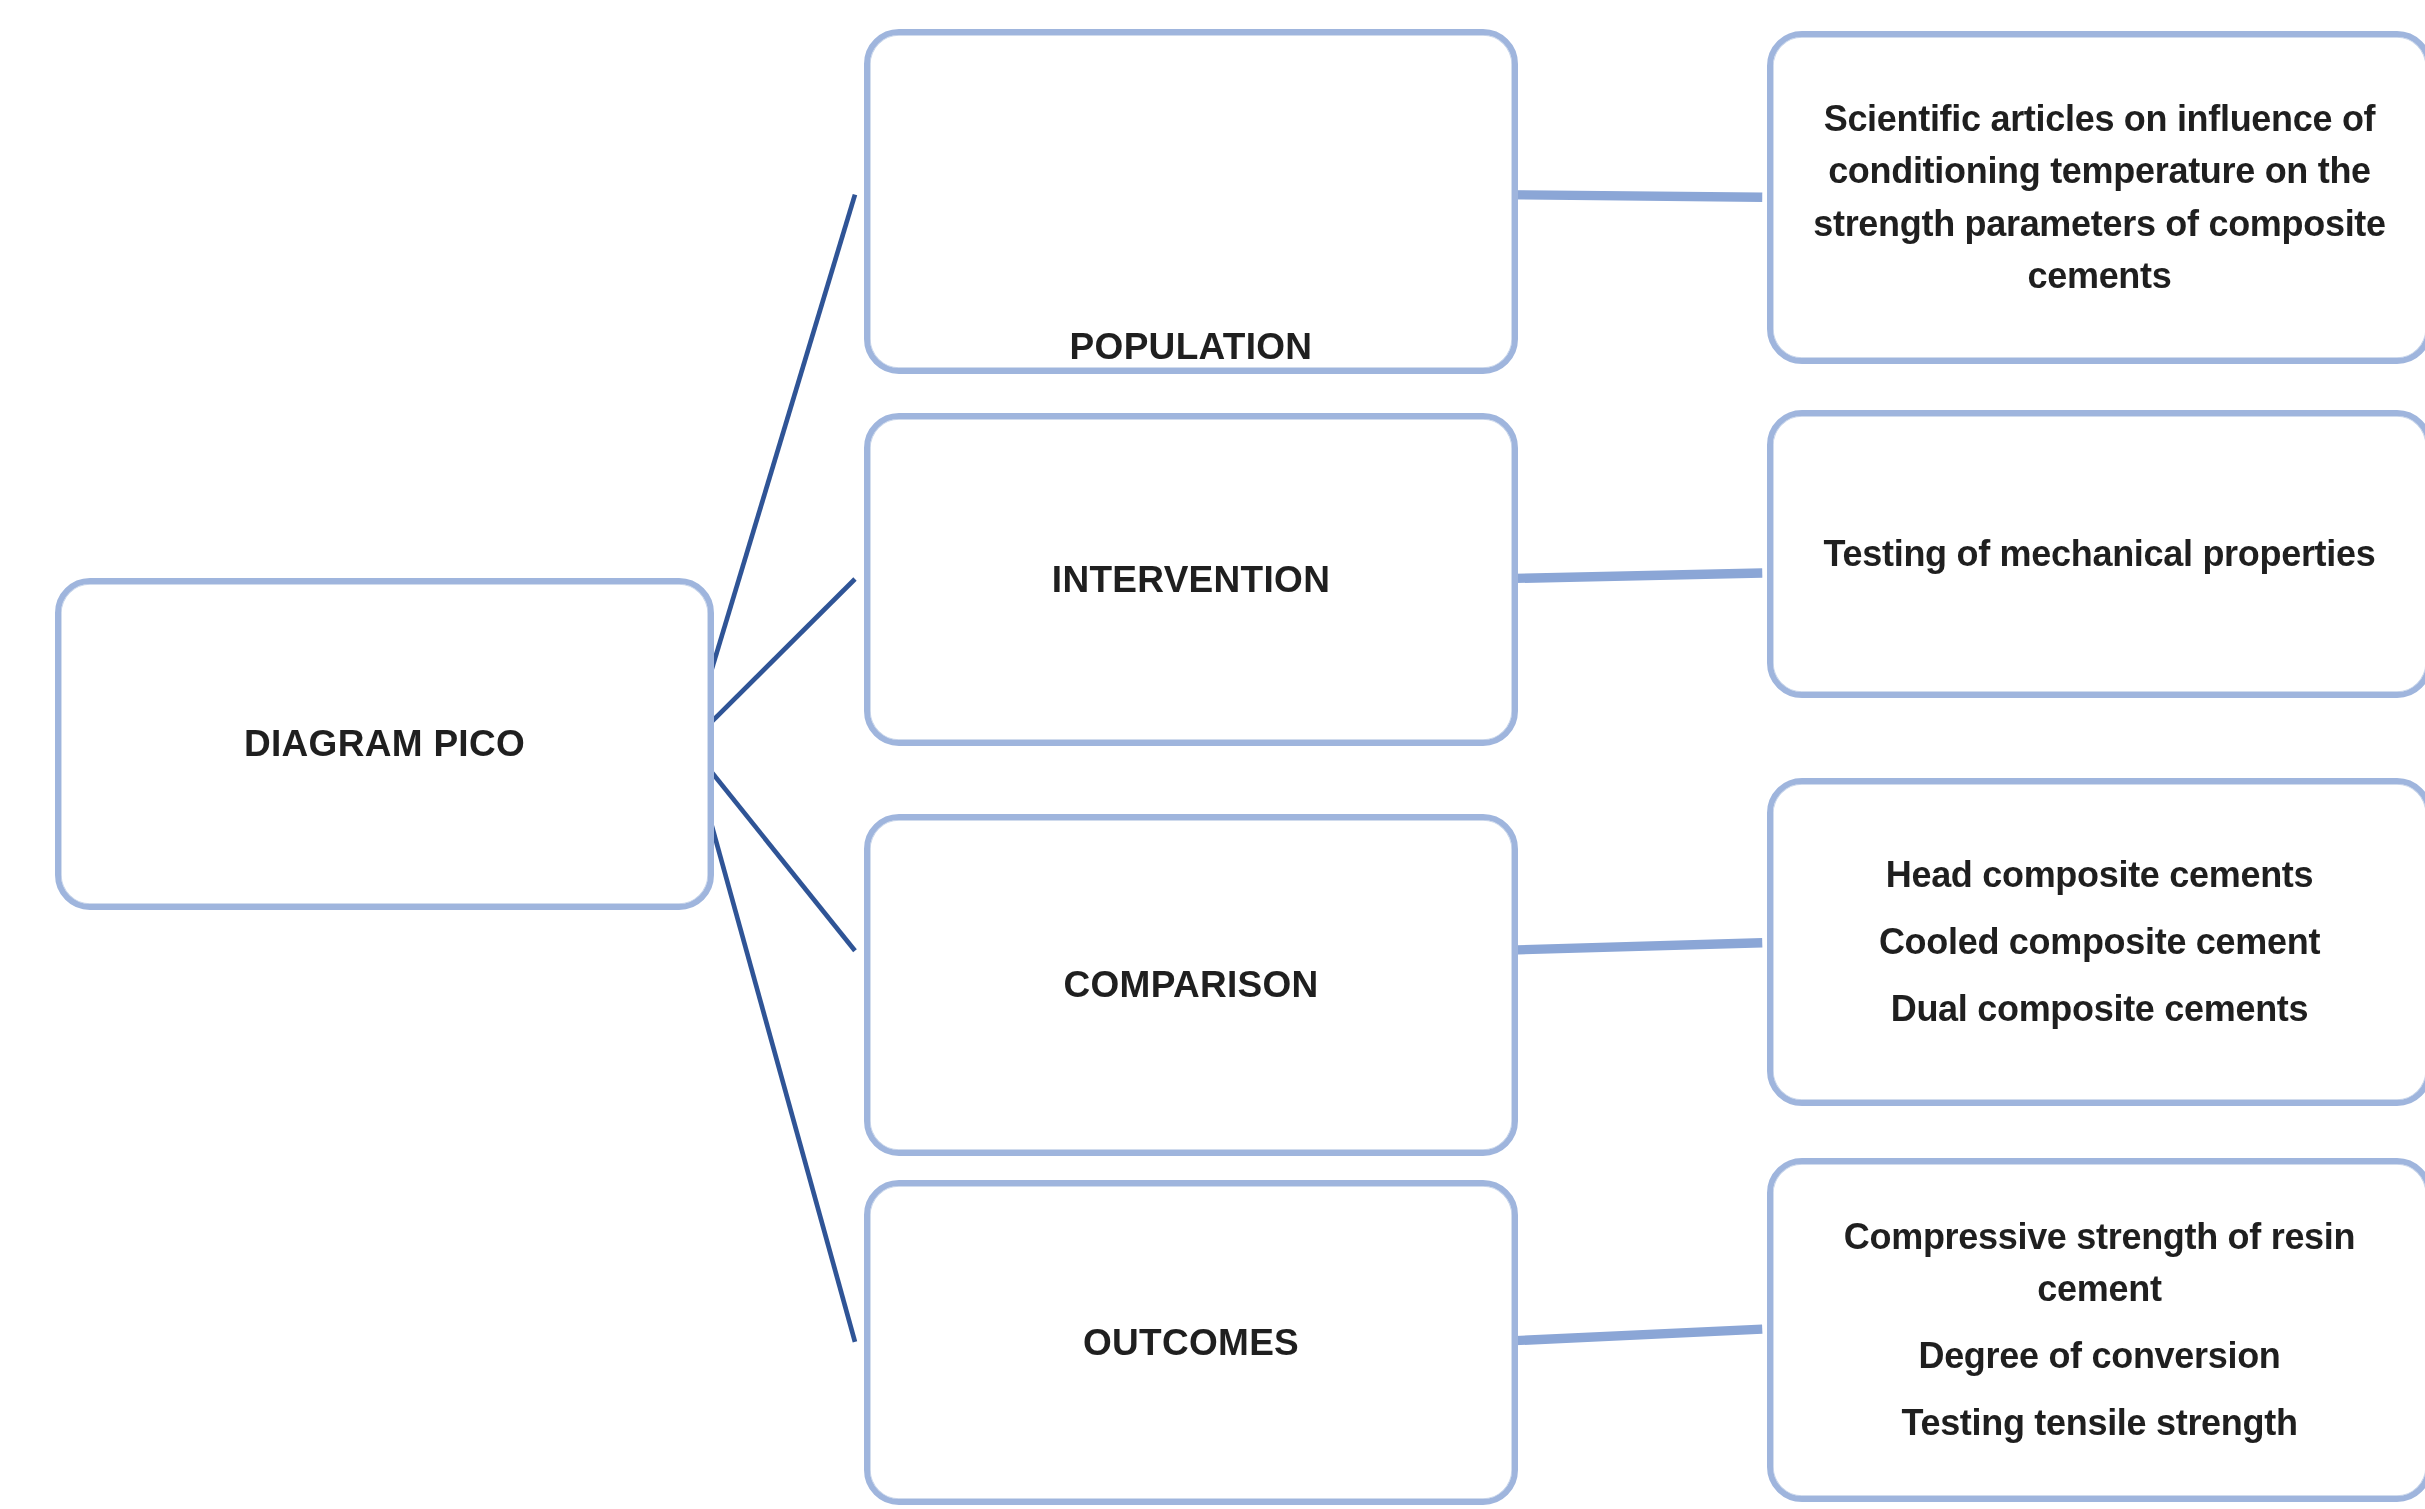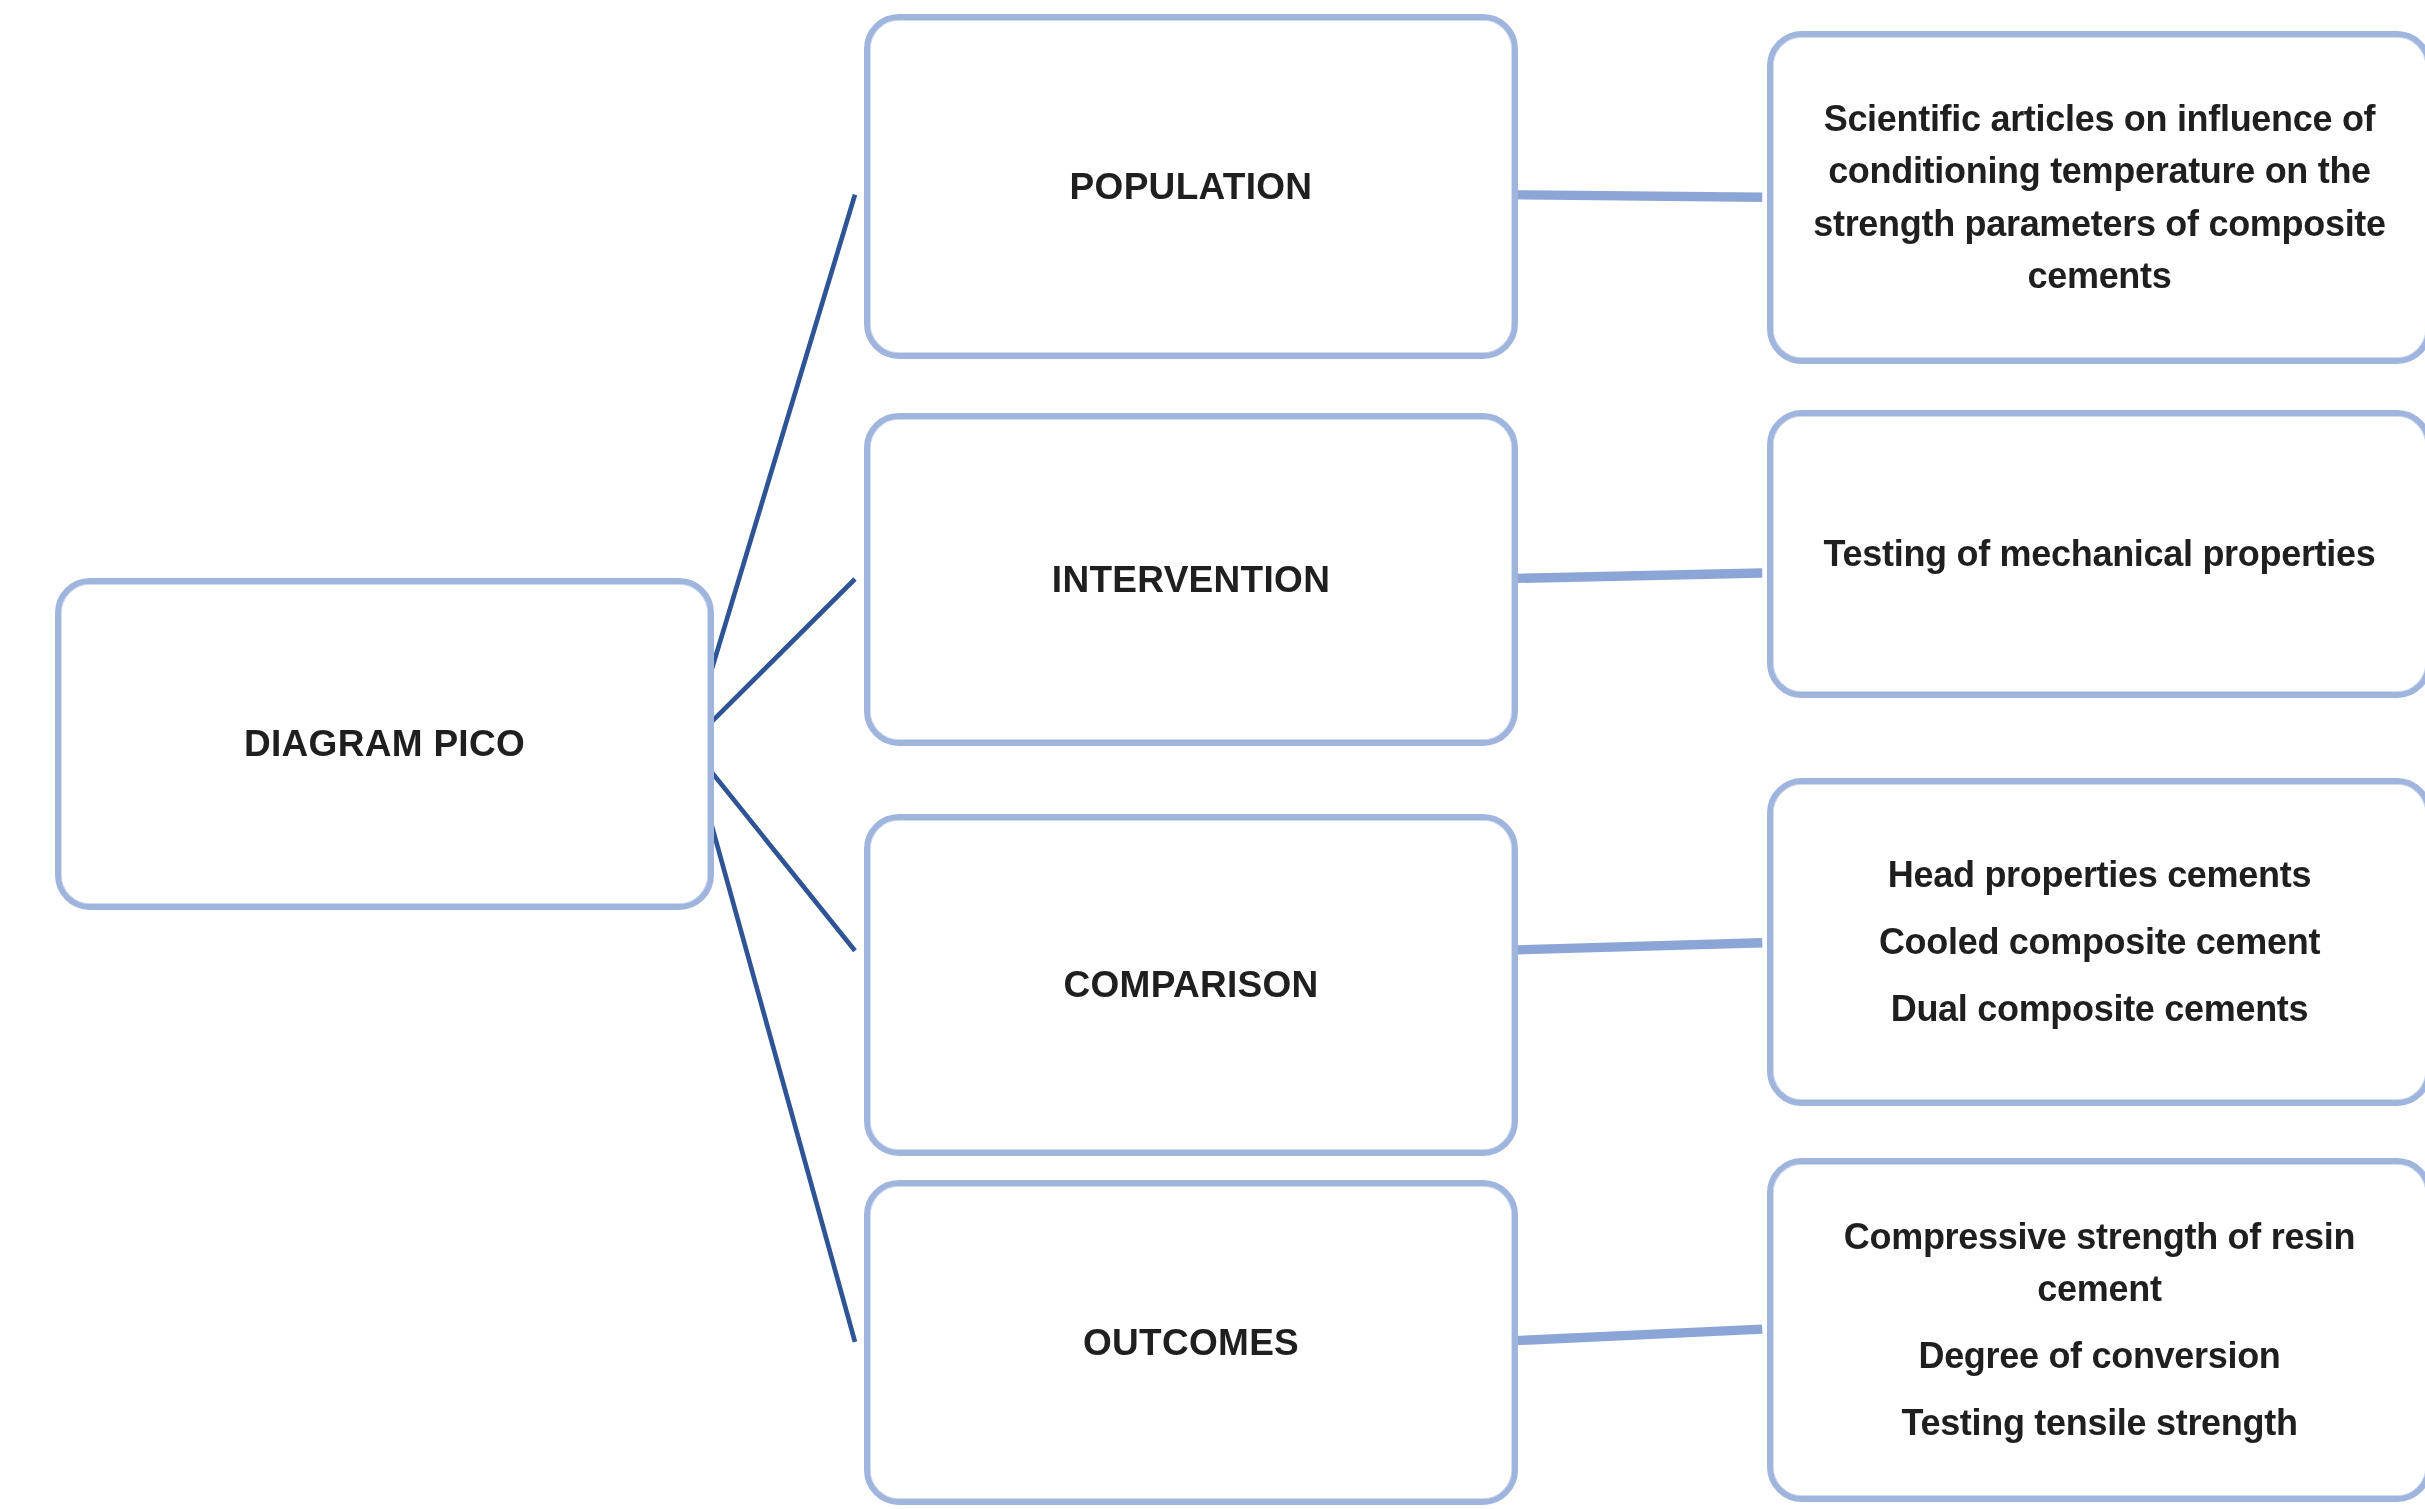--- a/index.html
+++ b/index.html
@@ -47,21 +47,21 @@
     width: 659px; height: 332px;
     font-size: 37px;
     letter-spacing: 0.3px;
   }
   .box-mid {
     left: 844px;
     width: 654px;
     font-size: 37px;
     letter-spacing: 0.3px;
   }
-  #mid-population  { top: 14px;   height: 345px; }
+  #mid-population  { top: 29px;   height: 345px; justify-content: flex-end; }
   #mid-intervention{ top: 413px;  height: 333px; }
   #mid-comparison  { top: 814px; height: 342px; }
   #mid-outcomes    { top: 1180px; height: 325px; }
   .box-detail {
     left: 1747px;
     width: 665px;
     font-size: 36px;
     line-height: 1.45;
     letter-spacing: -0.3px;
     padding: 16px 28px;
@@ -114,21 +114,21 @@
   <div class="box box-detail" id="detail-population">
     <p class="detail-line">Scientific articles on influence of
 conditioning temperature on the
 strength parameters of composite
 cements</p>
   </div>
   <div class="box box-detail" id="detail-intervention">
     <p class="detail-line">Testing of mechanical properties</p>
   </div>
   <div class="box box-detail" id="detail-comparison">
-    <p class="detail-line">Head properties cements</p>
+    <p class="detail-line">Head composite cements</p>
     <p class="detail-line">Cooled composite cement</p>
     <p class="detail-line">Dual composite cements</p>
   </div>
   <div class="box box-detail" id="detail-outcomes">
     <p class="detail-line">Compressive strength  of resin
 cement</p>
     <p class="detail-line">Degree of conversion</p>
     <p class="detail-line">Testing tensile strength</p>
   </div>
 

